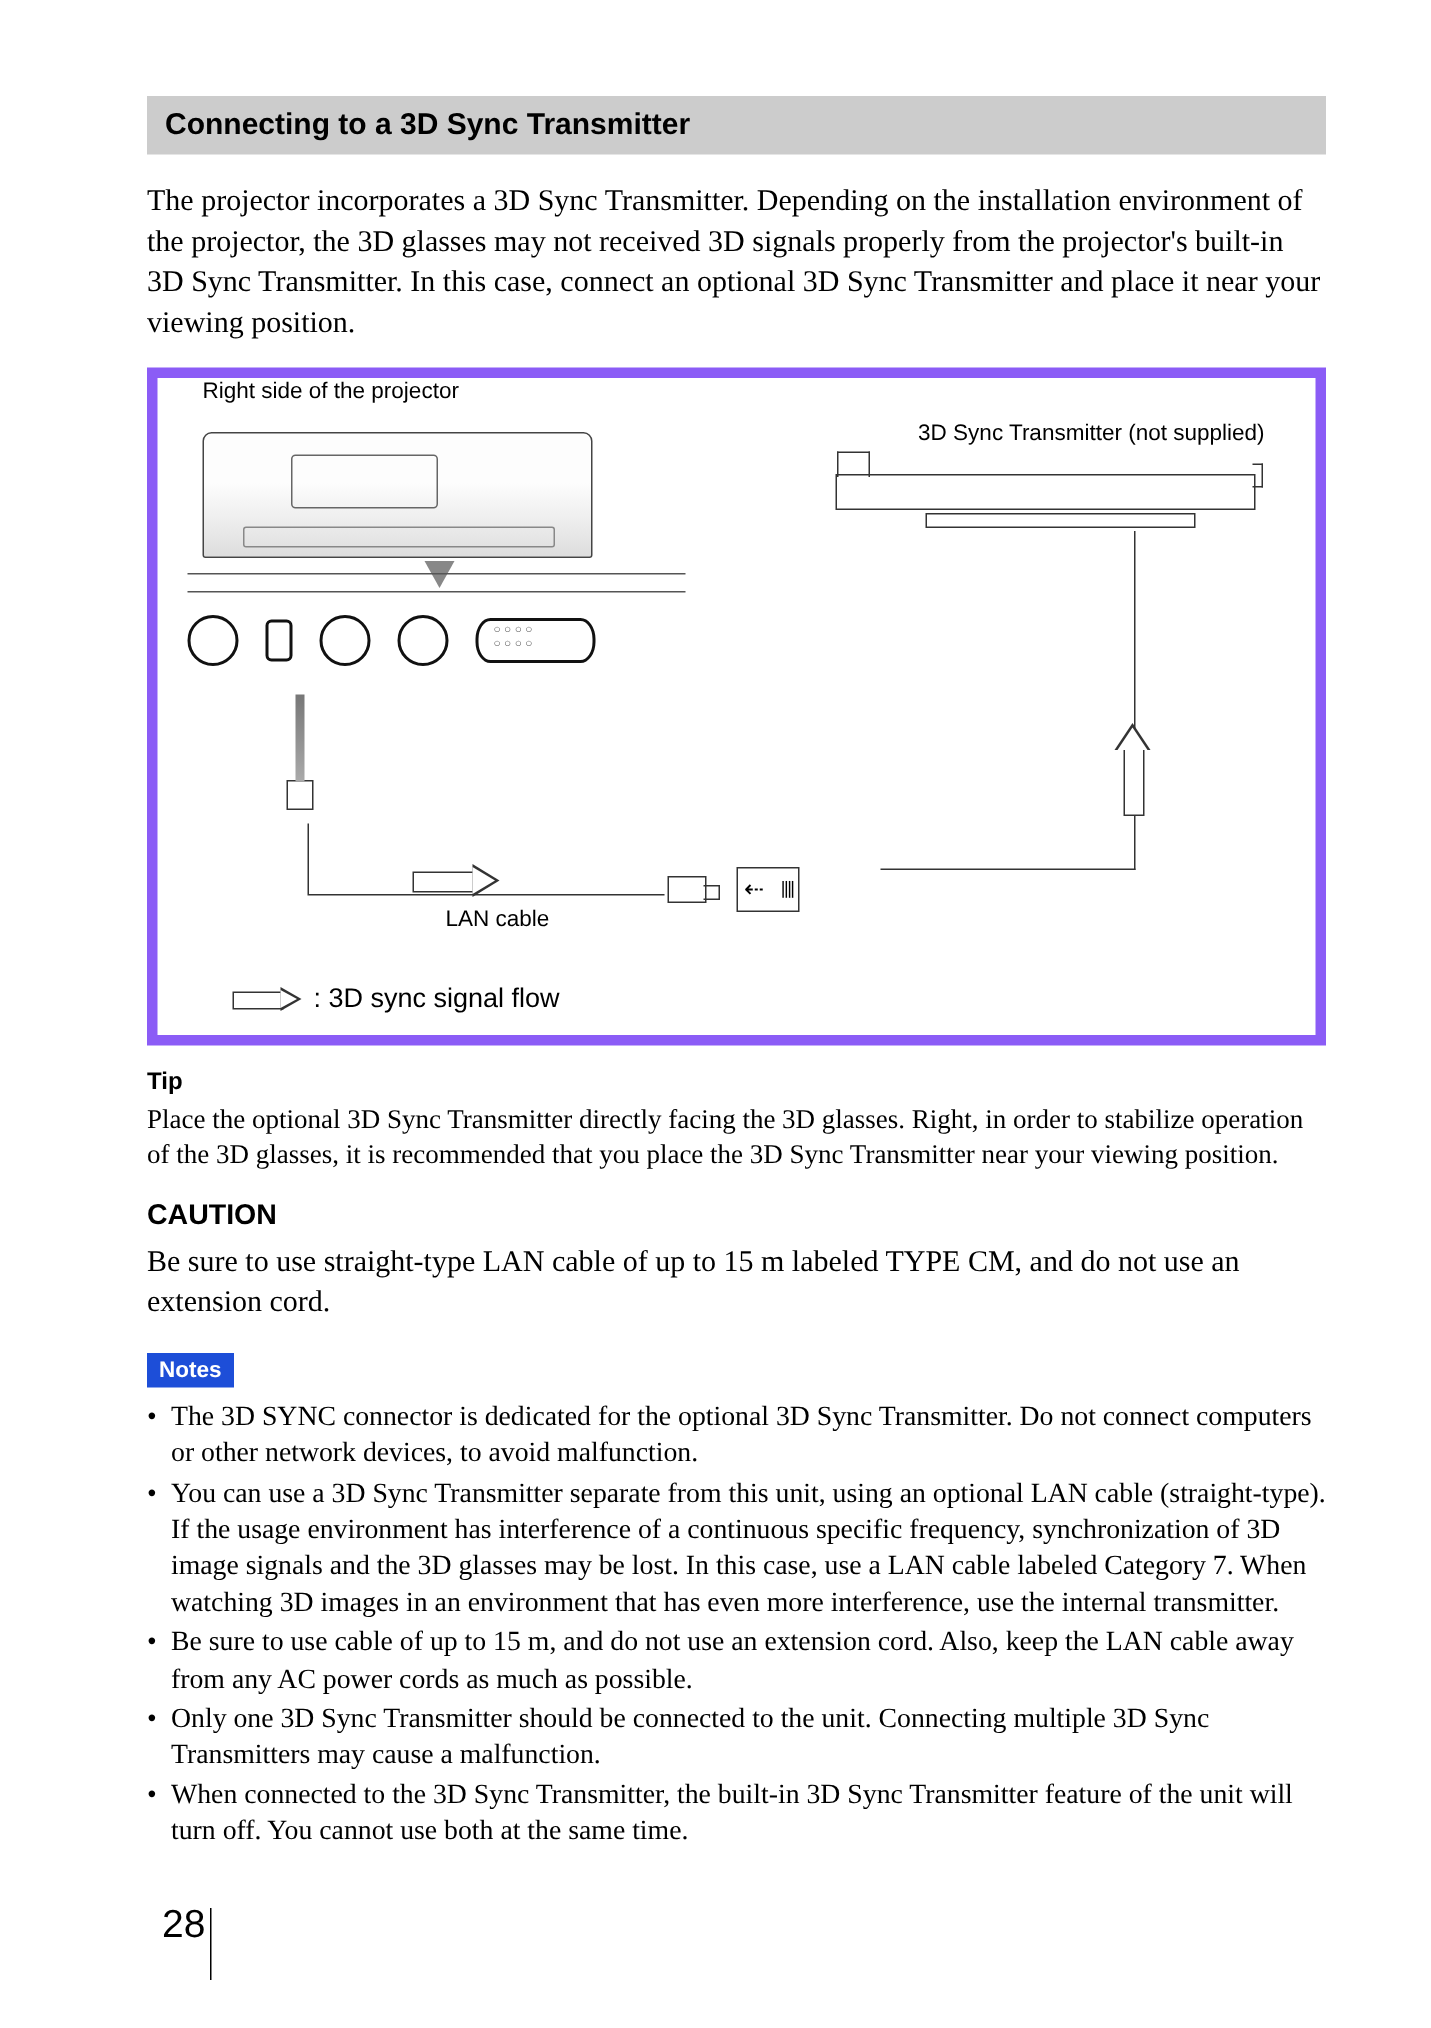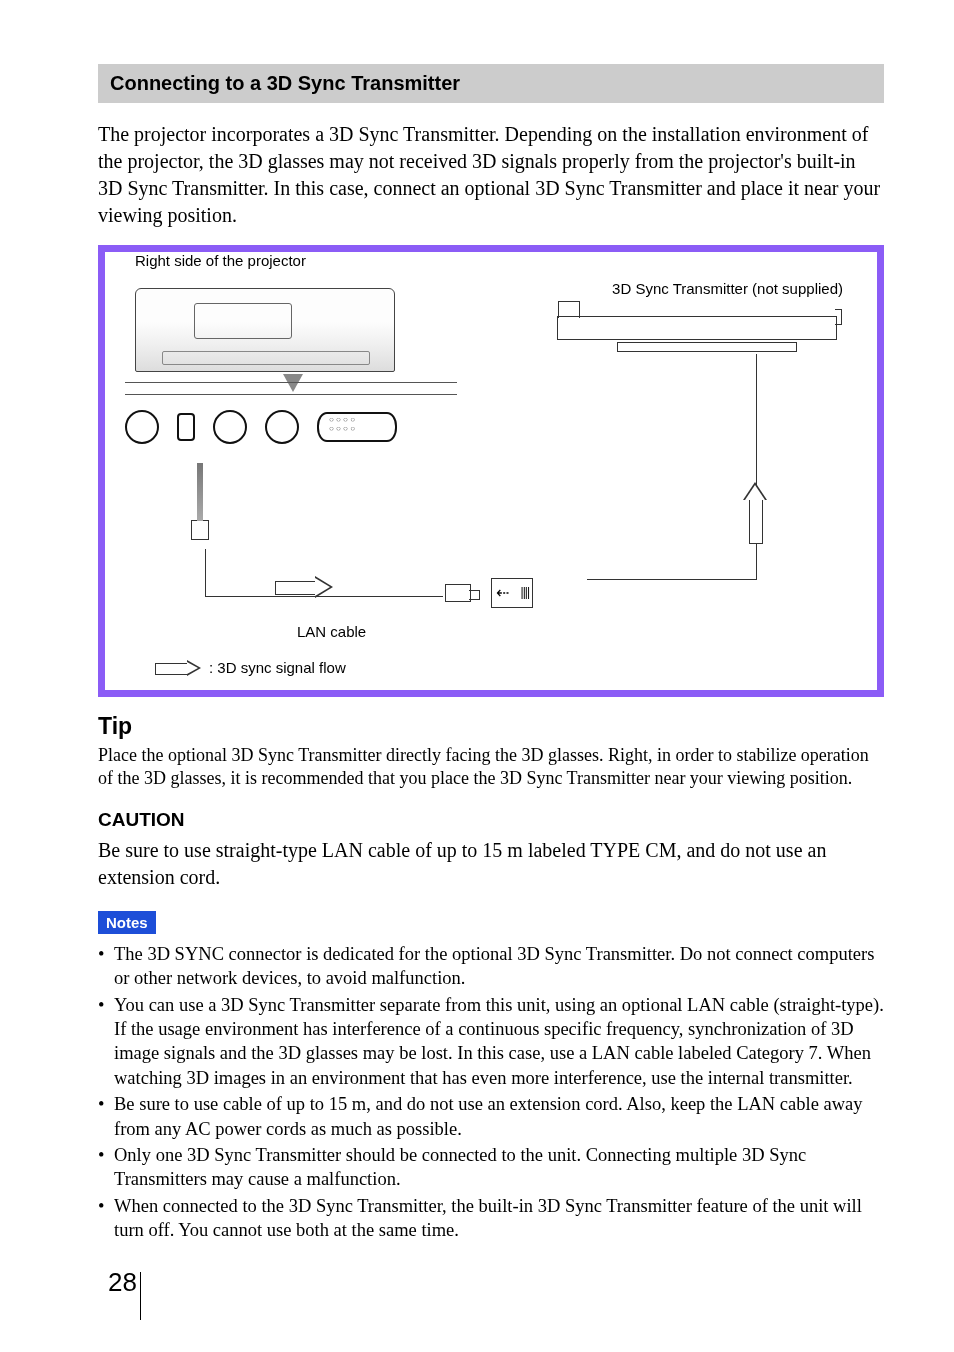--- a/index.html
+++ b/index.html
@@ -230,21 +230,21 @@
   .up-arrow .inner {
     position:absolute; left:0; top:3px;
     width:0;height:0;
     border-left:10px solid transparent;
     border-right:10px solid transparent;
     border-bottom:15px solid #fff;
     z-index:1;
   }
   .legend {
     position:absolute; left:18px; bottom:14px;
-    font-size:15px;
+    font-size:18px;
     display:flex; align-items:center; gap:8px;padding-left:32px;
   }
   .legend-arrow {
     width:46px; height:16px; position:relative;
   }
   .legend-arrow::before {
     content:""; position:absolute; left:0; top:3px;
     width:32px; height:10px;
     border:1px solid #333; background:#fff;
   }
@@ -259,21 +259,21 @@
     position:absolute; left:32px; top:2px;
     width:0;height:0;
     border-top:6px solid transparent;
     border-bottom:6px solid transparent;
     border-left:11px solid #fff;
     z-index:1;
   }
   .h-tip {
     font-family: Arial, Helvetica, sans-serif;
     font-weight: bold;
-    font-size: 23px;
+    font-size: 16px;
     margin-bottom: 4px;
   }
   .tip-text {
     font-size: 18px;
     line-height: 1.3;
     margin-bottom: 18px;
   }
   .h-caution {
     font-family: Arial, Helvetica, sans-serif;
     font-weight: bold;
@@ -352,21 +352,21 @@
     <div class="port"></div>
     <div class="d-sub"></div>
   </div>
 
   <div class="sync-block"></div>
   <div class="lan-cable-line2"></div>
   <div class="lan-cable-line"></div>
   <div class="big-arrow-right">
       <div class="inner"></div>
     </div>
-  <div class="diag-label" style="left:192px; top:352px;margin-top:19px;">LAN cable</div>
+  <div class="diag-label" style="left:192px; top:352px;">LAN cable</div>
   <div class="lan-plug-l"></div>
   <div class="lan-plug-r"></div>
 
   <div class="diag-label" style="right:34px; top:28px;">3D Sync Transmitter (not supplied)</div>
   <div class="transmitter"></div>
   <div class="trans-base"></div>
   <div class="trans-cable"></div>
   <div class="up-arrow">
       <div class="inner"></div>
     </div>

